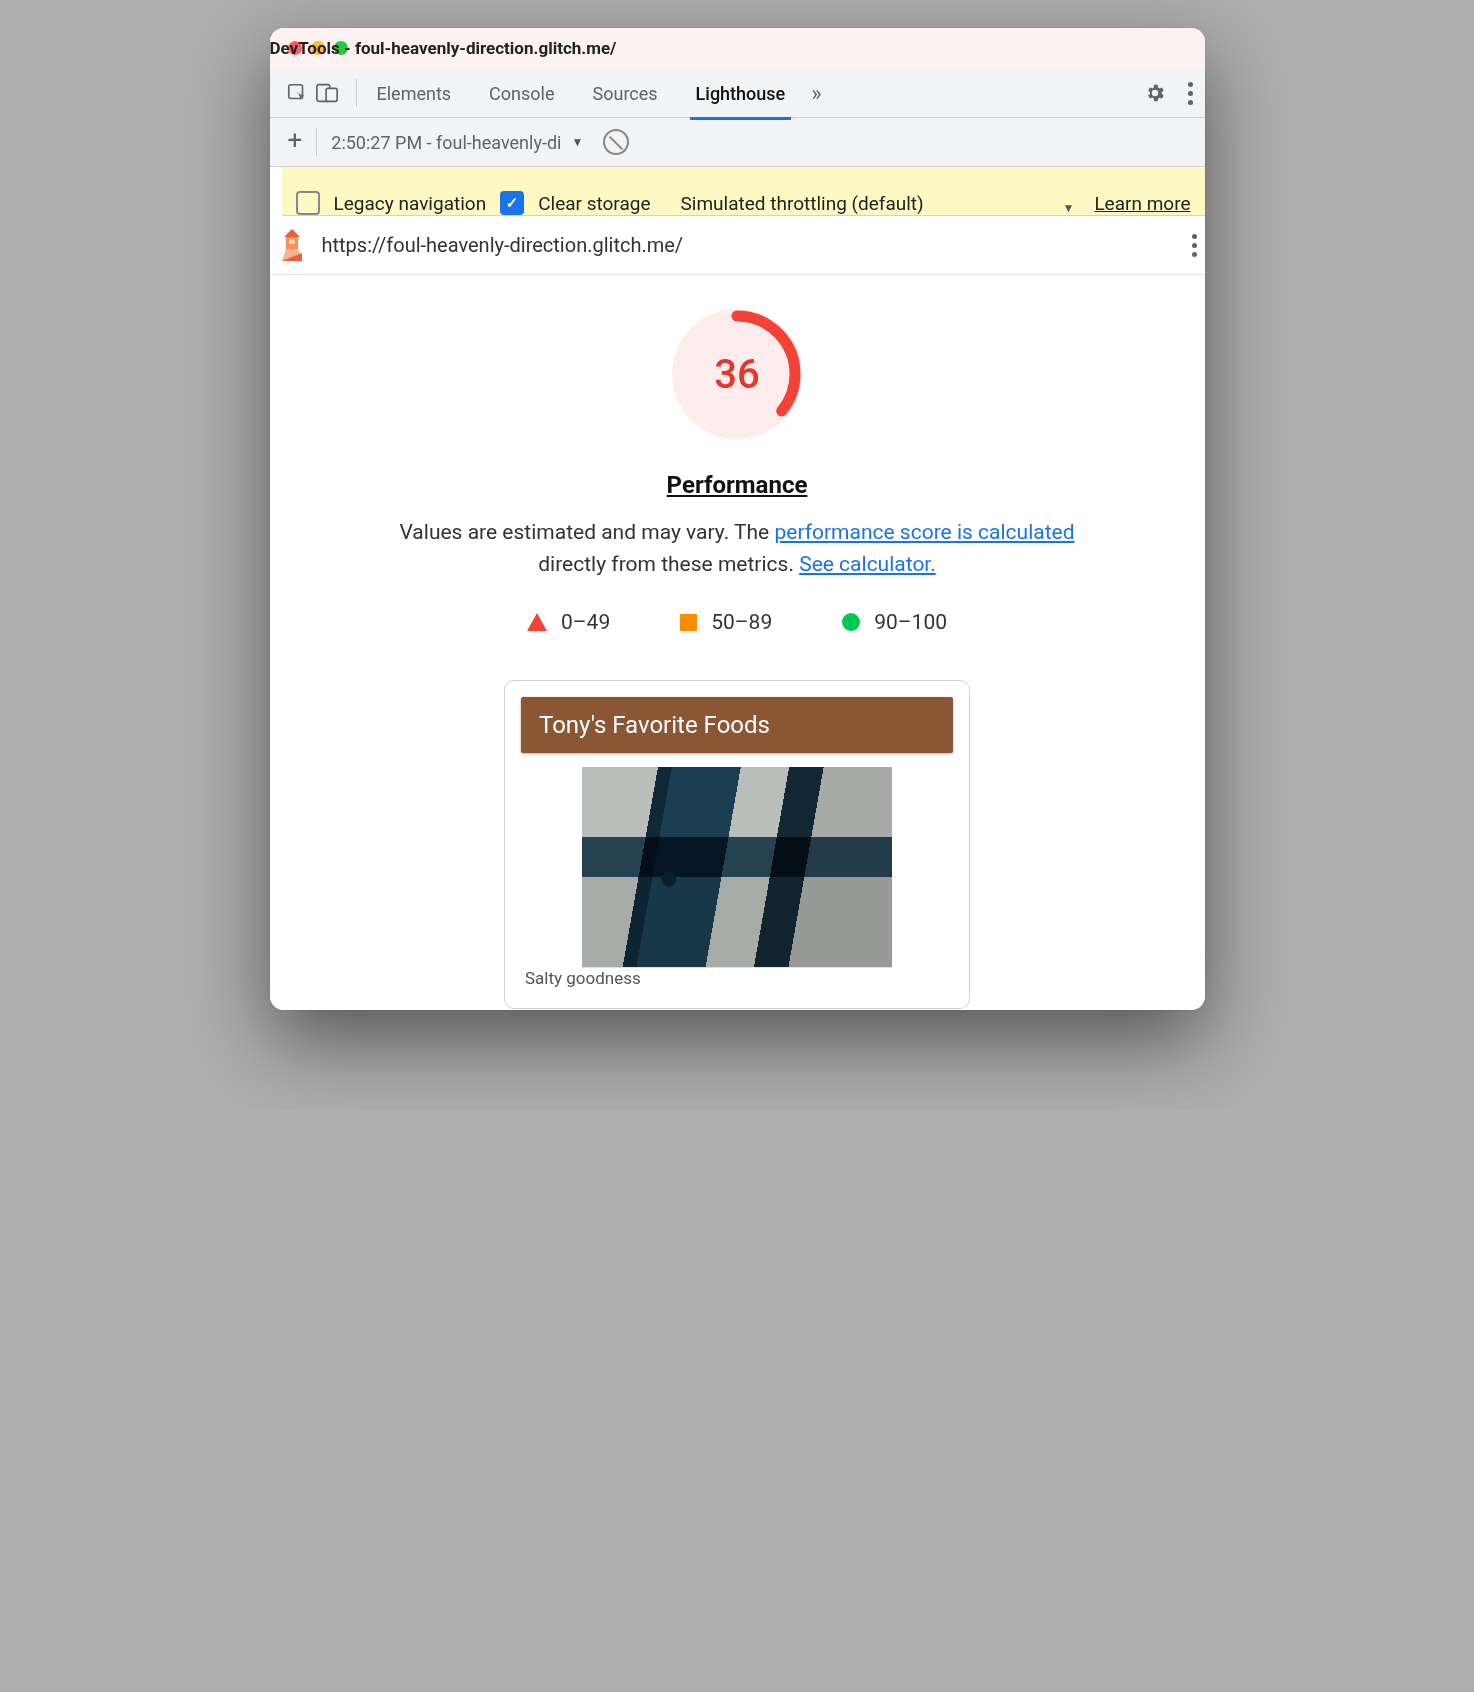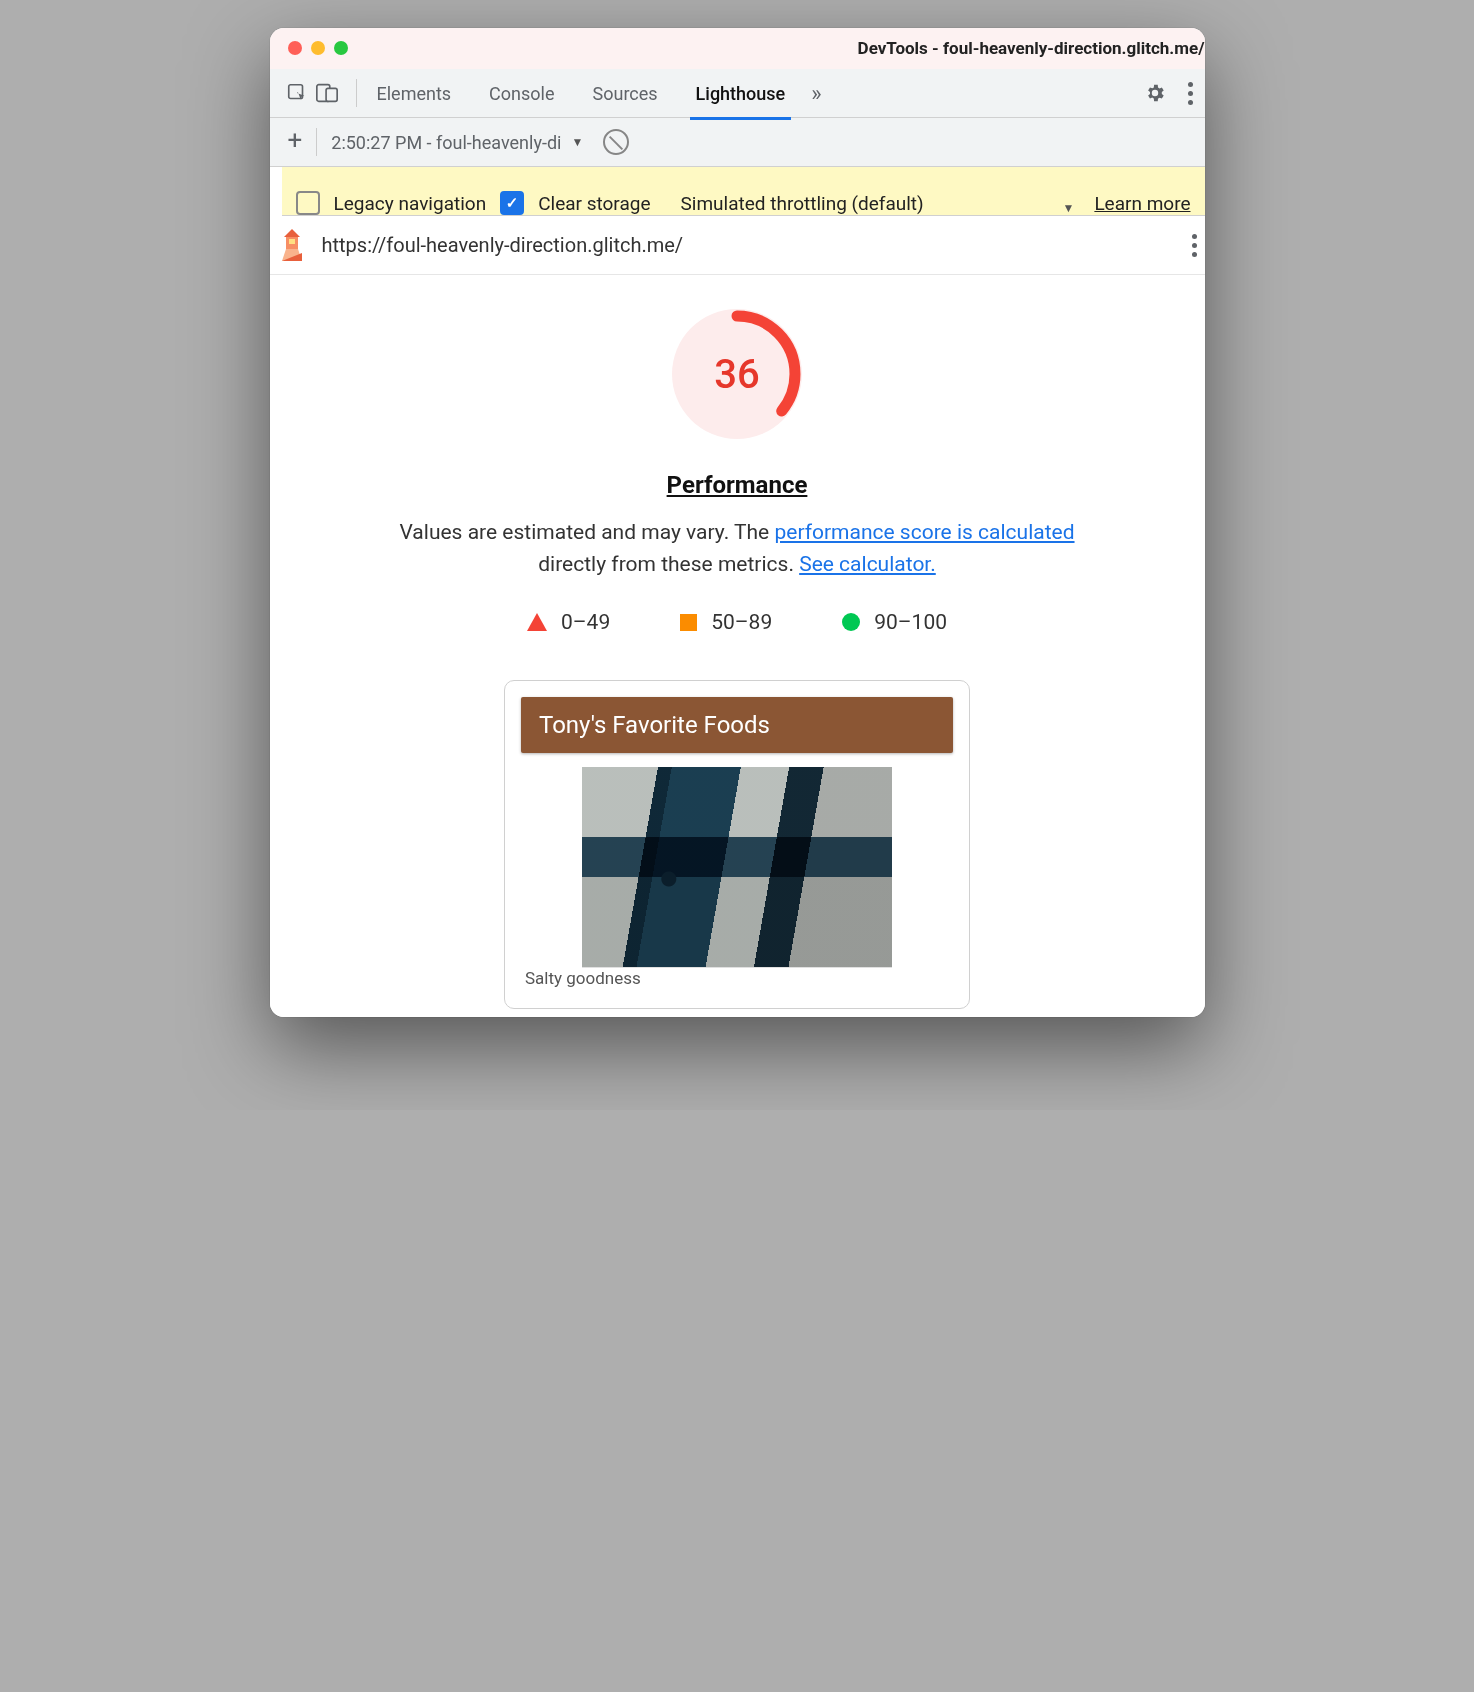--- a/index.html
+++ b/index.html
@@ -30,21 +30,21 @@
     display:flex;
     align-items:center;
     position:relative;
     border-bottom:1px solid #0000;
   }
   .traffic { display:flex; gap:9px; margin-left:18px;}
   .traffic span { width:14px;height:14px;border-radius:50%; }
   .tl-red{background:#ff5f57;} .tl-yellow{background:#febc2e;} .tl-green{background:#28c840;}
   .titlebar-title {
     position:absolute; left:0; right:0;
-    text-align:right; font-weight:700; font-size:17px; color:#222;
+    text-align:left; font-weight:700; font-size:17px; color:#222;
     pointer-events:none;
   }
   
   .tabbar {
     height:48px;
     background:#f1f3f4;
     border-bottom:1px solid var(--border);
     display:flex; align-items:center;
     padding:0 12px;
     color:var(--grey-2);
@@ -105,21 +105,21 @@
     border-bottom:1px solid #e6e6e6;
     display:flex;align-items:center;
     padding:0 8px;
     font-size:20px;
     gap:16px;
     text-align:right;
   }
   .lh-icon { width:28px;height:32px;flex:none;}
   .url-actions { margin-left:auto;}
   
-  .content { background:#fff; padding:34px 0 8px; text-align:center; }
+  .content { background:#fff; padding:34px 0 1px; text-align:center; }
   .gauge-wrap { display:inline-block; position:relative; width:130px;height:130px;}
   .gauge-bg {
     width:130px;height:130px;border-radius:50%;
     background:#fdecec;
     position:absolute;left:0;top:0;
   }
   .gauge-val {
     position:absolute;left:0;top:0;width:130px;height:130px;
     display:flex;align-items:center;justify-content:center;
     font-size:40px;font-weight:500;color:#e6372b;

